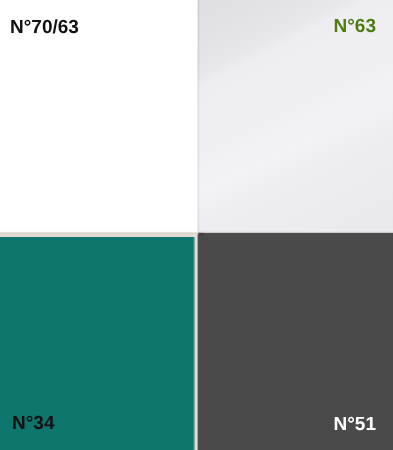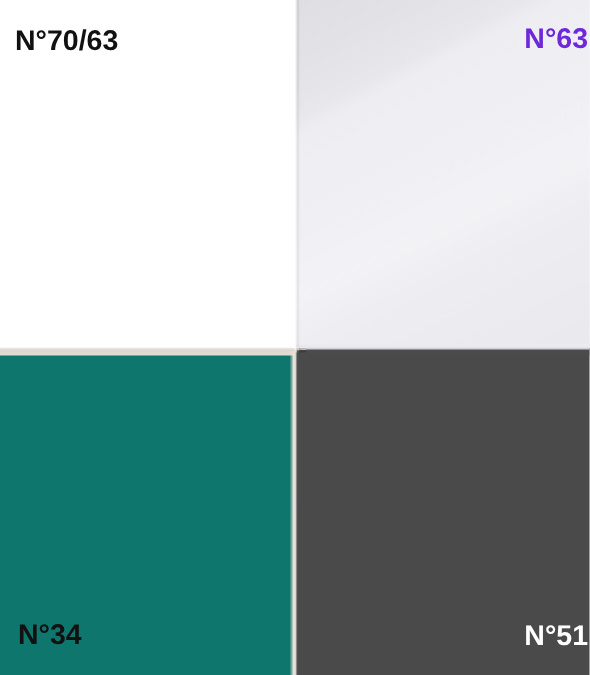--- a/index.html
+++ b/index.html
@@ -2,21 +2,21 @@
 <html><head>
 <meta charset="utf-8">
 <style>
   html,body{margin:0;padding:0;background:#ffffff;}
   body{width:393px;height:450px;overflow:hidden;
        font-family:"Liberation Sans",sans-serif;
        -webkit-font-smoothing:antialiased;
        text-rendering:geometricPrecision;}
   .board{position:relative;width:393px;height:450px;overflow:hidden;}
 
-  .sw{position:absolute;overflow:hidden;padding-left:16px;}
+  .sw{position:absolute;overflow:hidden;}
   .sw .lbl{position:absolute;font-weight:bold;font-size:19px;line-height:19px;
            white-space:nowrap;letter-spacing:0px;}
 
   
   #q-tl{left:0;top:0;width:197px;height:232px;background:#ffffff;}
   #q-tr{left:197px;top:0;width:196px;height:232px;background:#efeff3;}
   #q-bl{left:0;top:232px;width:197px;height:218px;background:#e2dbd4;}
   #q-br{left:197px;top:232px;width:196px;height:218px;background:#4a4a4a;}
 
   
@@ -132,21 +132,21 @@
 
 <div class="board">
 
   <div class="sw" id="q-tl" style="background-color: rgb(255, 255, 255);">
     <span class="lbl" style="color: rgb(17, 17, 17);">N°70/63</span>
   </div>
 
   <div class="sw" id="q-tr" style="background-color: rgb(239, 239, 243);">
     <div class="sheen sheen-main"></div>
     <div class="sheen sheen-streak"></div>
-    <span class="lbl" style="color: #6d28d9;">N°63</span>
+    <span class="lbl" style="color: #4d7c0f;">N°63</span>
   </div>
 
   <div class="sw" id="q-bl" style="background-color: #0f766e;">
     <span class="lbl" style="color: rgb(17, 17, 17);">N°34</span>
   </div>
 
   <div class="sw" id="q-br" style="background-color: rgb(74, 74, 74);">
     <span class="lbl" style="color: rgb(255, 255, 255);">N°51</span>
   </div>
 

